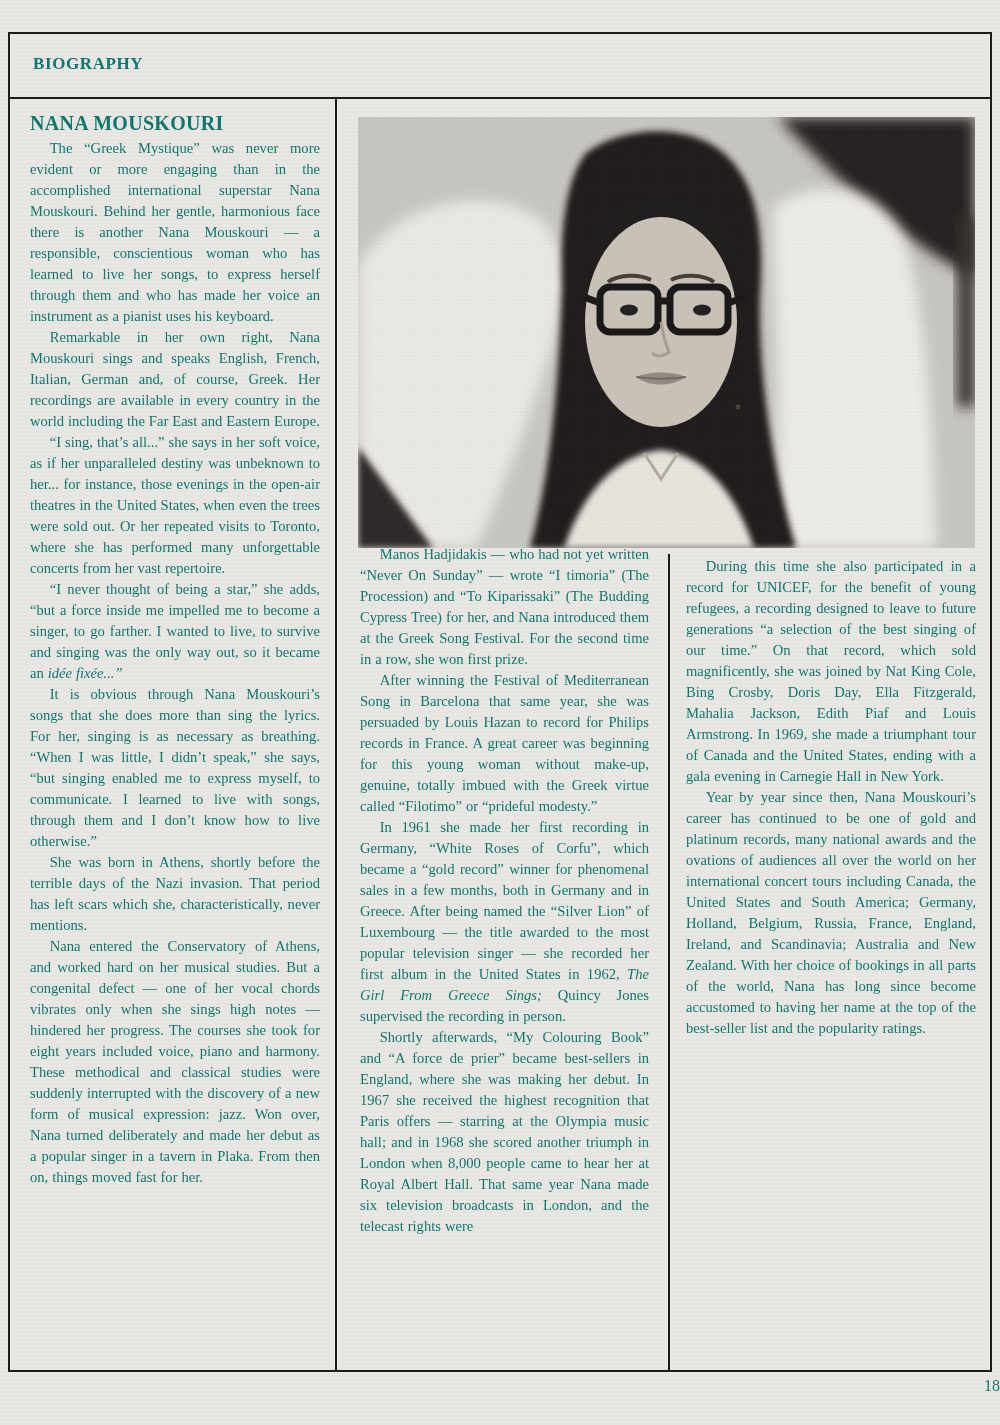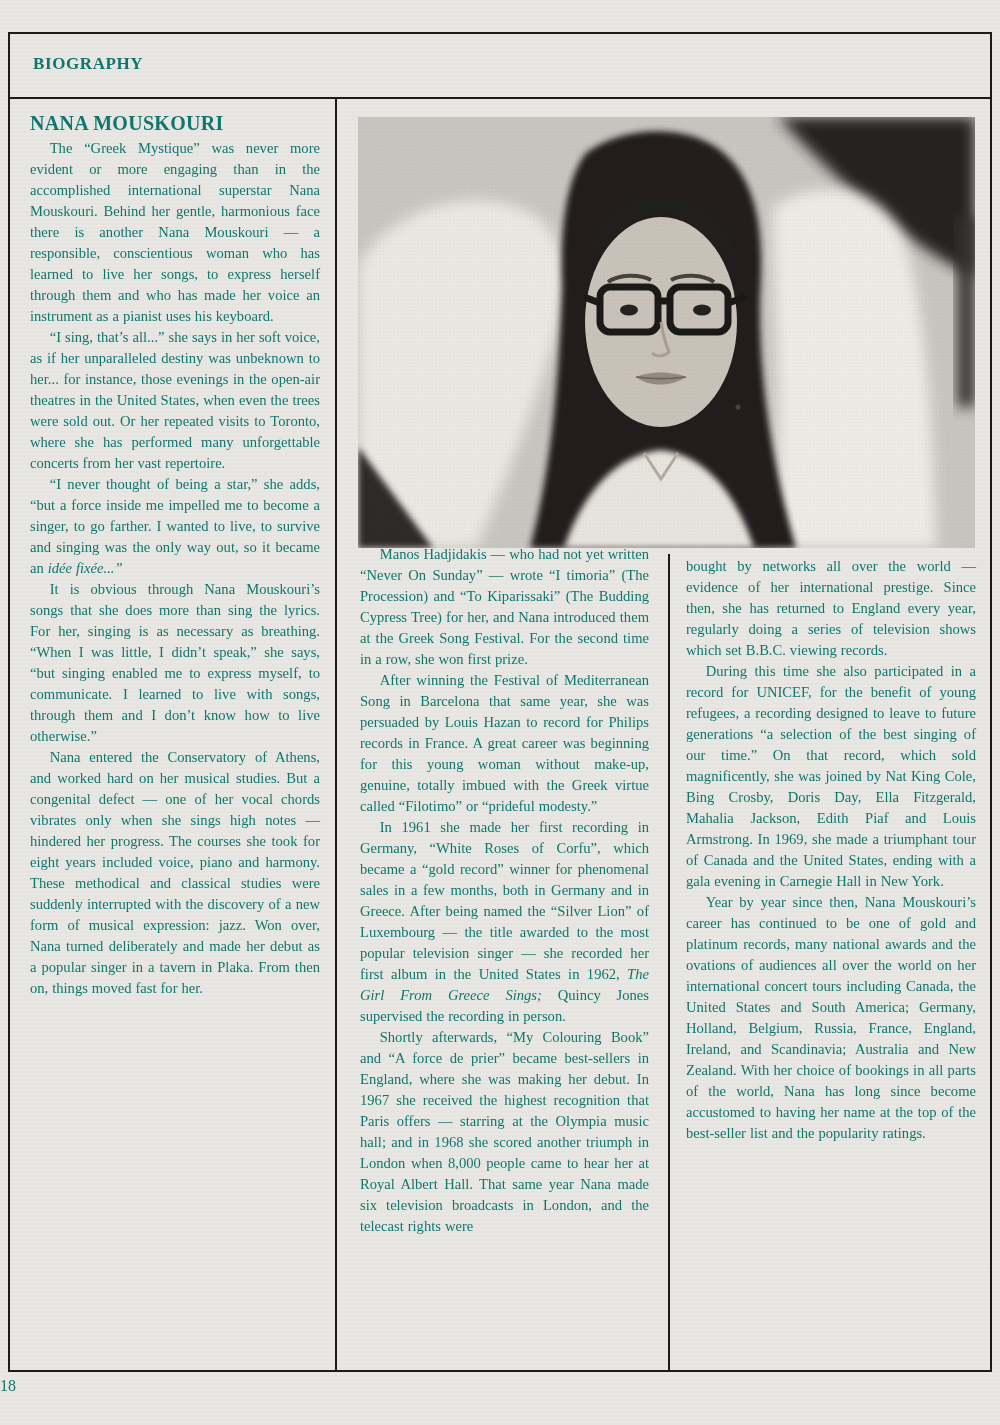--- a/index.html
+++ b/index.html
@@ -44,21 +44,21 @@
   .para i { font-style:italic; }
 
   .photo {
     position:absolute; left:358px; top:117px; width:617px; height:431px;
     background:#c6c4bf;
   }
   .photo svg { display:block; width:100%; height:100%; }
 
   .pagenum {
     position:absolute; left:0; top:1377px; width:1000px;
-    text-align:left; font-size:16px;
+    text-align:right; font-size:16px;
   }
 </style>
 </head>
 <body>
 
 <div class="page">
 
   <div class="frame"></div>
   <div class="header-rule"></div>
   <div class="v-divider-1"></div>
@@ -123,34 +123,35 @@
 
       <circle cx="380" cy="290" r="2.5" fill="#4a443f"></circle>
 
       <rect width="617" height="431" fill="url(#ht)" opacity="0.11"></rect>
     </svg>
   </div>
 
   <div class="col col1">
     <h2 class="article-heading">NANA MOUSKOURI</h2>
     <p class="para">The “Greek Mystique” was never more evident or more engaging than in the accomplished international superstar Nana Mouskouri. Behind her gentle, harmonious face there is another Nana Mouskouri — a responsible, conscientious woman who has learned to live her songs, to express herself through them and who has made her voice an instrument as a pianist uses his keyboard.</p>
+    <p class="para">Remarkable in her own right, Nana Mouskouri sings and speaks English, French, Italian, German and, of course, Greek. Her recordings are available in every country in the world including the Far East and Eastern Europe.</p>
     <p class="para">“I sing, that’s all...” she says in her soft voice, as if her unparalleled destiny was unbeknown to her... for instance, those evenings in the open-air theatres in the United States, when even the trees were sold out. Or her repeated visits to Toronto, where she has performed many unforgettable concerts from her vast repertoire.</p>
     <p class="para"><span>“I never thought of being a star,” she adds, “but a force inside me impelled me to become a singer, to go farther. I wanted to live, to survive and singing was the only way out, so it became an </span><i>idée fixée...”</i></p>
     <p class="para">It is obvious through Nana Mouskouri’s songs that she does more than sing the lyrics. For her, singing is as necessary as breathing. “When I was little, I didn’t speak,” she says, “but singing enabled me to express myself, to communicate. I learned to live with songs, through them and I don’t know how to live otherwise.”</p>
+    <p class="para">She was born in Athens, shortly before the terrible days of the Nazi invasion. That period has left scars which she, characteristically, never mentions.</p>
     <p class="para">Nana entered the Conservatory of Athens, and worked hard on her musical studies. But a congenital defect — one of her vocal chords vibrates only when she sings high notes — hindered her progress. The courses she took for eight years included voice, piano and harmony. These methodical and classical studies were suddenly interrupted with the discovery of a new form of musical expression: jazz. Won over, Nana turned deliberately and made her debut as a popular singer in a tavern in Plaka. From then on, things moved fast for her.</p>
   </div>
 
   <div class="col col2">
     <p class="para">Manos Hadjidakis — who had not yet written “Never On Sunday” — wrote “I timoria” (The Procession) and “To Kiparissaki” (The Budding Cypress Tree) for her, and Nana introduced them at the Greek Song Festival. For the second time in a row, she won first prize.</p>
     <p class="para">After winning the Festival of Mediterranean Song in Barcelona that same year, she was persuaded by Louis Hazan to record for Philips records in France. A great career was beginning for this young woman without make-up, genuine, totally imbued with the Greek virtue called “Filotimo” or “prideful modesty.”</p>
     <p class="para"><span>In 1961 she made her first recording in Germany, “White Roses of Corfu”, which became a “gold record” winner for phenomenal sales in a few months, both in Germany and in Greece. After being named the “Silver Lion” of Luxembourg — the title awarded to the most popular television singer — she recorded her first album in the United States in 1962, </span><i>The Girl From Greece Sings;</i><span> Quincy Jones supervised the recording in person.</span></p>
     <p class="para">Shortly afterwards, “My Colouring Book” and “A force de prier” became best-sellers in England, where she was making her debut. In 1967 she received the highest recognition that Paris offers — starring at the Olympia music hall; and in 1968 she scored another triumph in London when 8,000 people came to hear her at Royal Albert Hall. That same year Nana made six television broadcasts in London, and the telecast rights were</p>
   </div>
 
   <div class="col col3">
-    <p class="para no-indent">bought by networks all over the world — evidence of her international prestige. Since then, she has returned to England every year, regularly doing a series of television shows which set B.B.C. viewing records.</p>
     <p class="para">During this time she also participated in a record for UNICEF, for the benefit of young refugees, a recording designed to leave to future generations “a selection of the best singing of our time.” On that record, which sold magnificently, she was joined by Nat King Cole, Bing Crosby, Doris Day, Ella Fitzgerald, Mahalia Jackson, Edith Piaf and Louis Armstrong. In 1969, she made a triumphant tour of Canada and the United States, ending with a gala evening in Carnegie Hall in New York.</p>
     <p class="para">Year by year since then, Nana Mouskouri’s career has continued to be one of gold and platinum records, many national awards and the ovations of audiences all over the world on her international concert tours including Canada, the United States and South America; Germany, Holland, Belgium, Russia, France, England, Ireland, and Scandinavia; Australia and New Zealand. With her choice of bookings in all parts of the world, Nana has long since become accustomed to having her name at the top of the best-seller list and the popularity ratings.</p>
   </div>
 
   <div class="pagenum">18</div>
 
 </div>
 
 </body></html>

